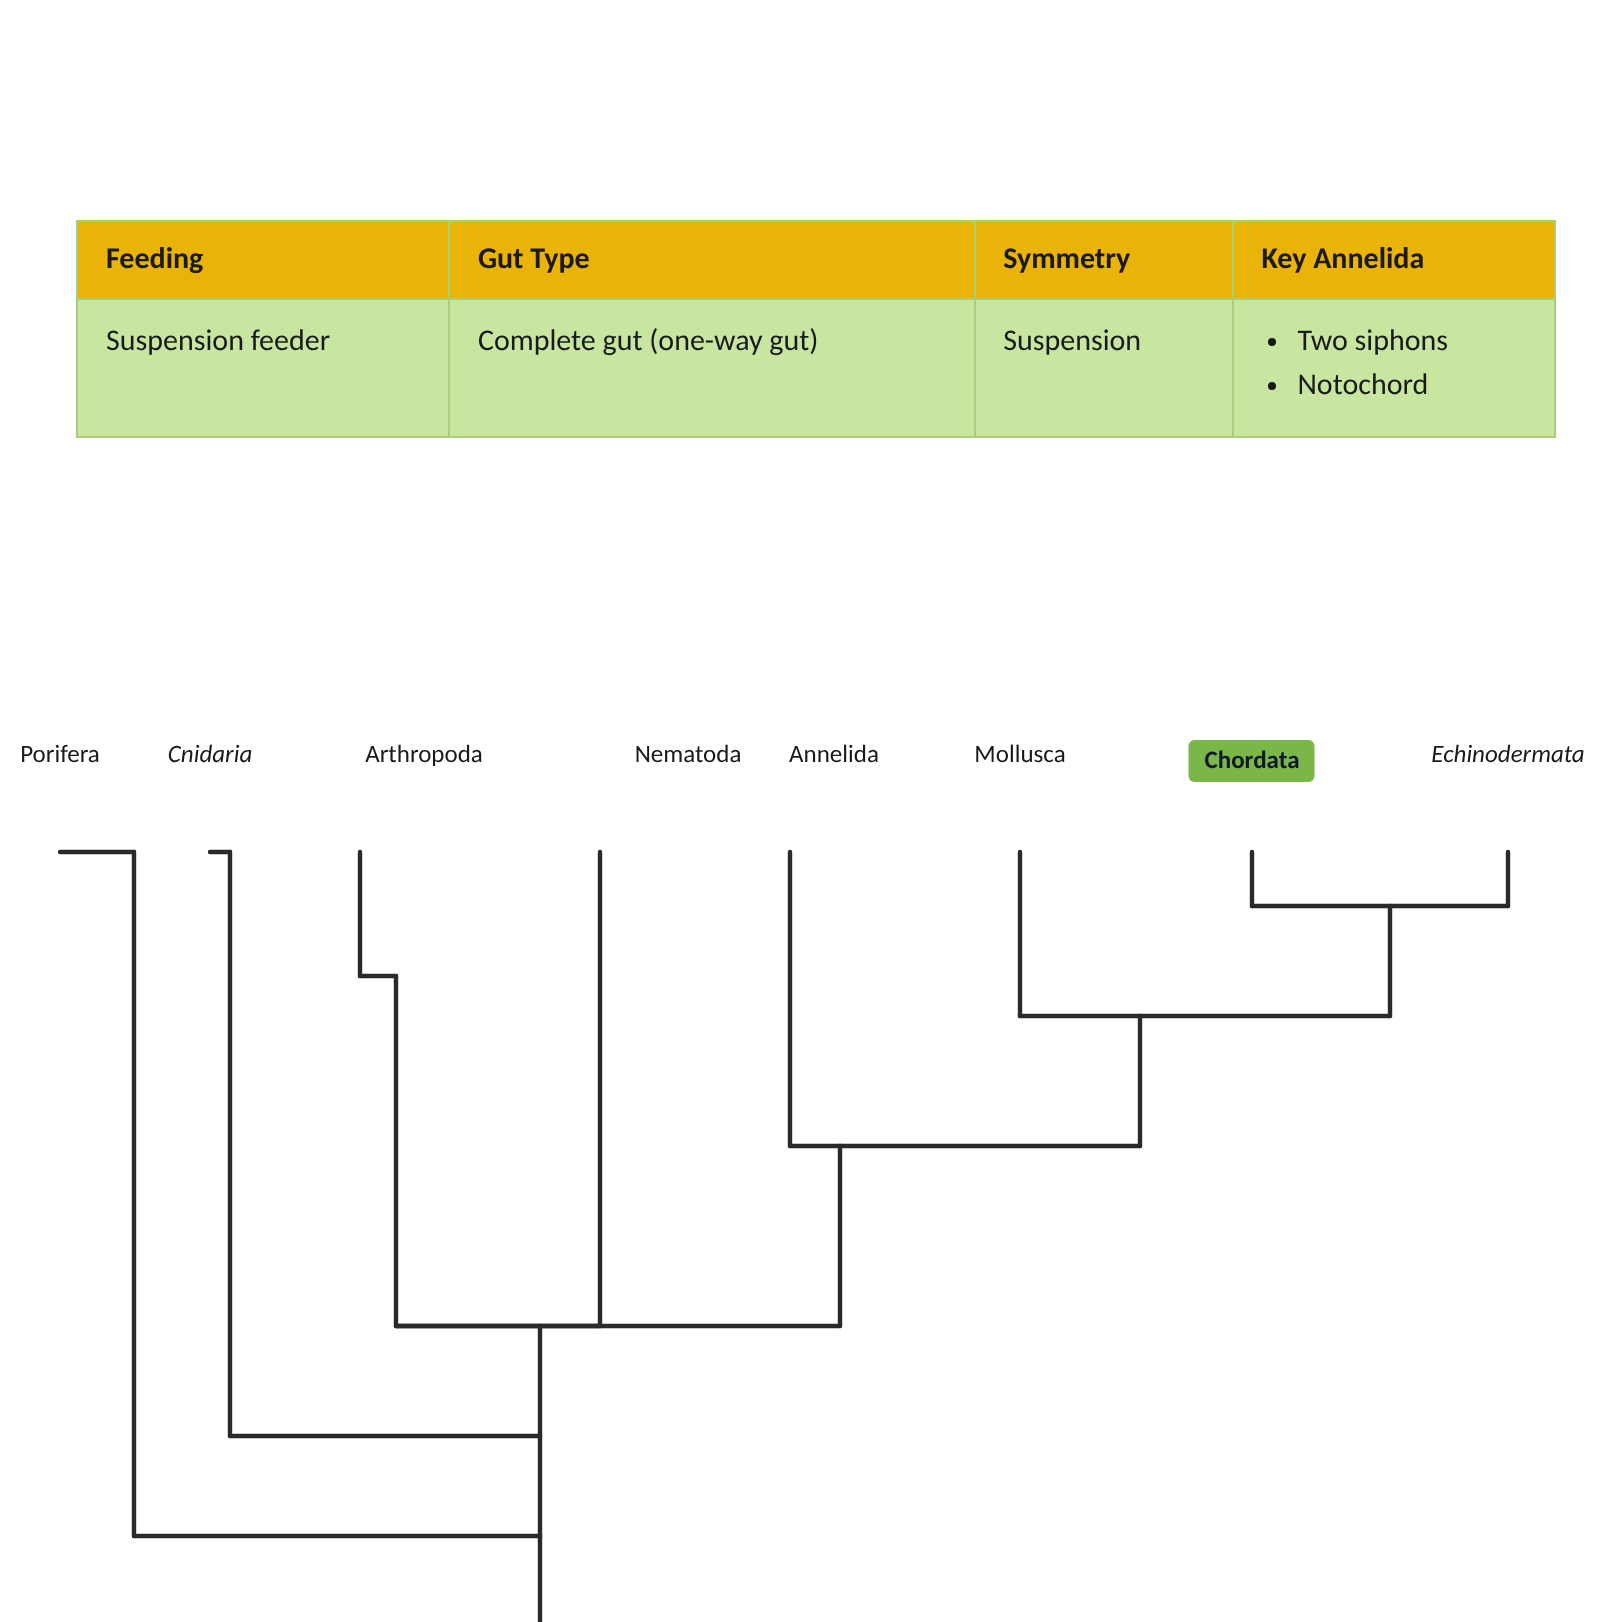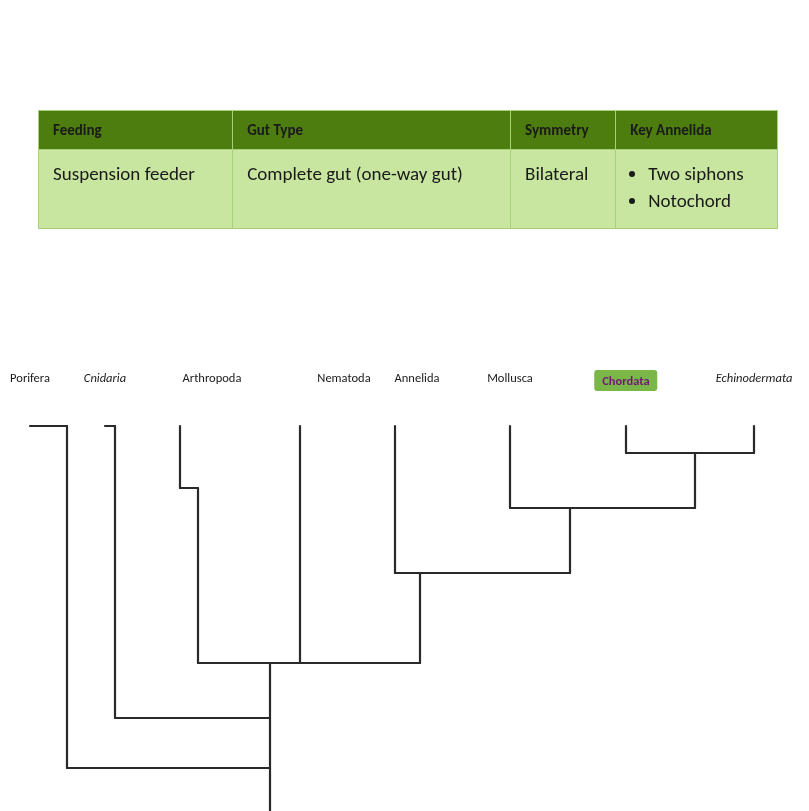--- a/index.html
+++ b/index.html
@@ -20,40 +20,40 @@
       left: 38px;
       width: 740px;
     }
 
     table {
       border-collapse: collapse;
       width: 100%;
     }
 
     thead tr {
-      background-color: #4d7c0f;
+      background-color: #eab308;
     }
 
     thead th {
       padding: 10px 14px;
       font-weight: bold;
       font-size: 15px;
       color: #1a1a1a;
       text-align: left;
       border: 1px solid #a8d07a;
     }
 
     tbody tr {
       background-color: #c8e6a0;
     }
 
     tbody td {
       padding: 12px 14px;
       vertical-align: top;
-      font-size: 19px;
+      font-size: 15px;
       color: #1a1a1a;
       border: 1px solid #a8d07a;
     }
 
     .key-features-list {
       list-style: disc;
       padding-left: 18px;
     }
 
     .key-features-list li {
@@ -80,21 +80,21 @@
       position: absolute;
       font-size: 12.5px;
       color: #1a1a1a;
       top: 0;
       text-align: center;
       transform: translateX(-50%);
     }
 
     .tree-label.highlighted {
       background-color: #7ab648;
-      color: #701a75;
+      color: #0f172a;
       font-weight: bold;
       padding: 3px 8px;
       border-radius: 3px;
     }
 
     .tree-svg {
       position: absolute;
       top: 28px;
       left: 0;
       width: 809px;
@@ -111,21 +111,21 @@
         <th>Feeding</th>
         <th>Gut Type</th>
         <th>Symmetry</th>
         <th>Key Annelida</th>
       </tr>
     </thead>
     <tbody>
       <tr>
         <td>Suspension feeder</td>
         <td>Complete gut (one-way gut)</td>
-        <td>Bilateral</td>
+        <td>Suspension</td>
         <td>
           <ul class="key-features-list">
             <li>Two siphons</li>
             <li>Notochord</li>
           </ul>
         </td>
       </tr>
     </tbody>
   </table>
 </div>

